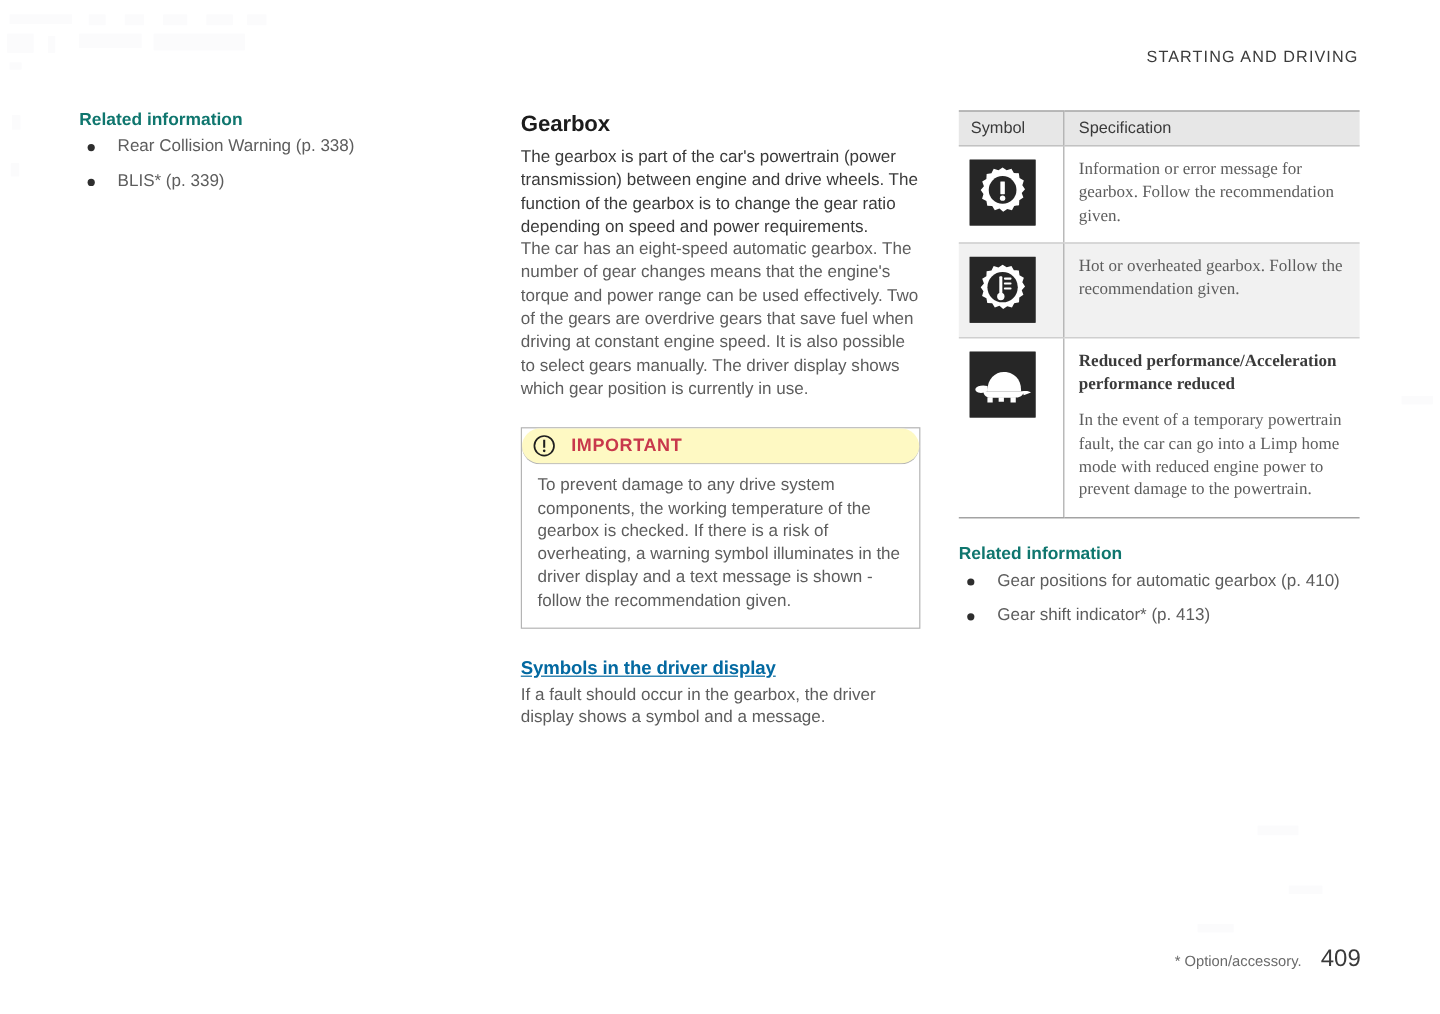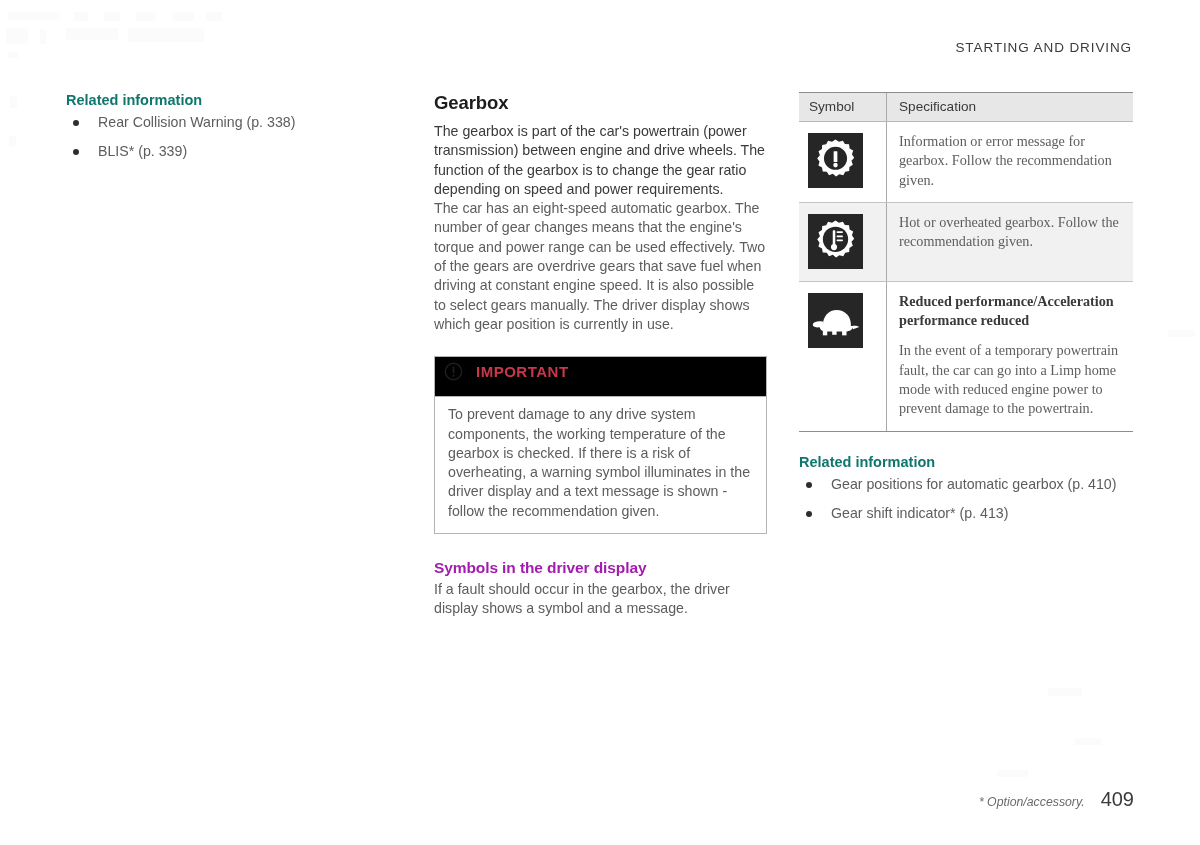--- a/index.html
+++ b/index.html
@@ -48,22 +48,23 @@
     margin: 0 0 8px 0;
     font-size: 18.5px;
     font-weight: bold;
     color: #1c1c1c;
     letter-spacing: -0.1px;
   }
   h3.sub-title {
     margin: 0 0 3px 0;
     font-size: 15.5px;
     font-weight: bold;
-    color: #a21caf;
+    color: #0369a1;
     letter-spacing: -0.1px;
+    text-decoration: underline;
   }
   h4.rel-title {
     margin: 0 0 5px 0;
     font-size: 14.5px;
     font-weight: bold;
     color: #0f766e;
   }
   p.body {
     margin: 0;
     font-size: 14.2px;
@@ -102,23 +103,24 @@
   
   .callout {
     margin-top: 22px;
     border: 1px solid #b4b4b4;
     background: #ffffff;
   }
   .callout-head {
     display: flex;
     align-items: center;
     gap: 13px;
-    background: #000000;
-    padding: 5px 9px 15px 9px;
+    background: #fef9c3;
+    padding: 5px 9px 5px 9px;
     border-bottom: 1px solid #b4b4b4;
+    border-radius: 15px;
   }
   .callout-icon {
     width: 19px;
     height: 19px;
     flex: 0 0 19px;
   }
   .callout-label {
     font-size: 15px;
     font-weight: bold;
     color: #c8384b;
@@ -205,21 +207,20 @@
     position: absolute;
     bottom: 34px;
     right: 66px;
     display: flex;
     align-items: baseline;
     gap: 16px;
   }
   .footer-note {
     font-size: 12.3px;
     color: #6a6a6a;
-    font-style: italic;
   }
   .footer-page {
     font-size: 20px;
     color: #3a3a3a;
   }
 
   
   .artifact {
     position: absolute;
     background: #fbfbfc;

